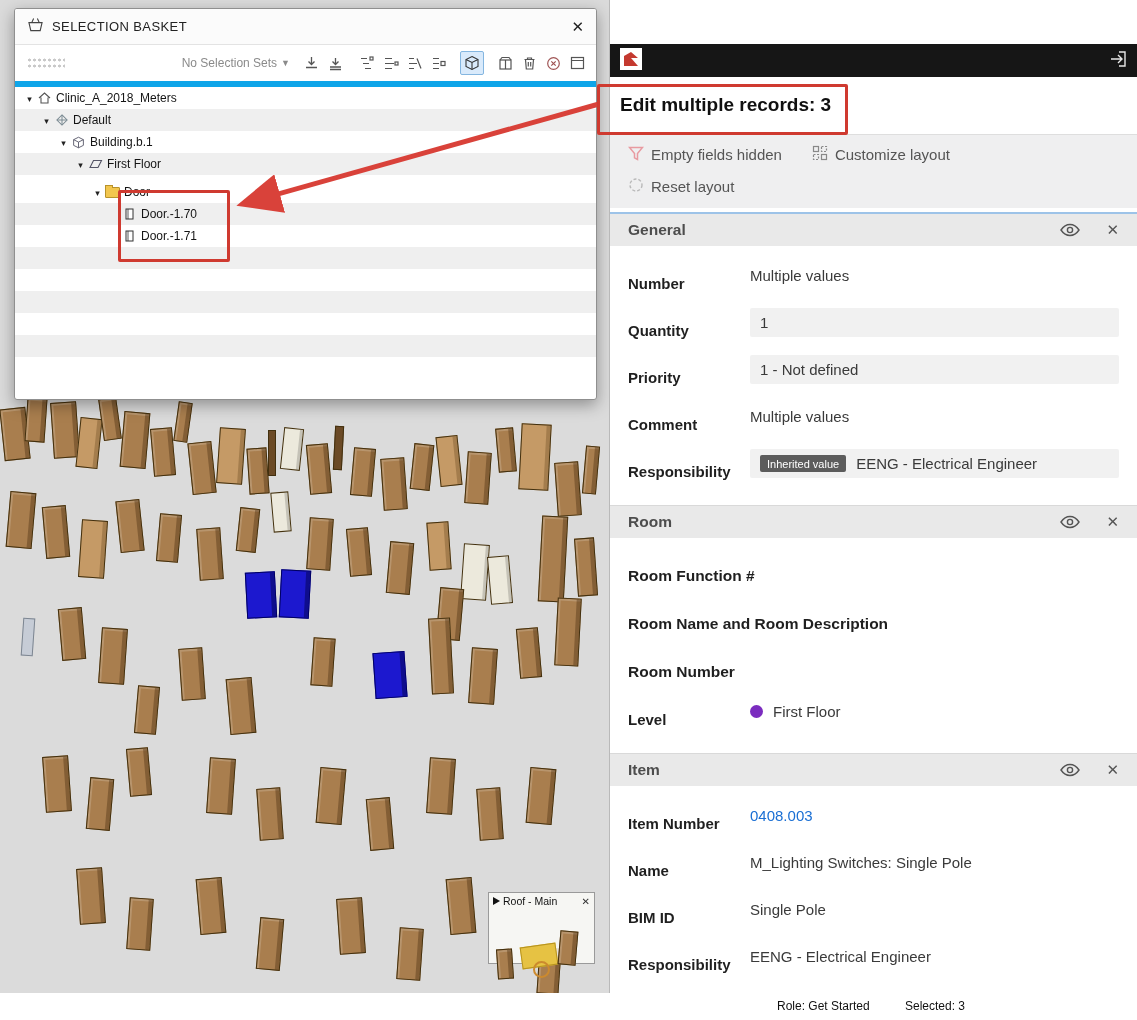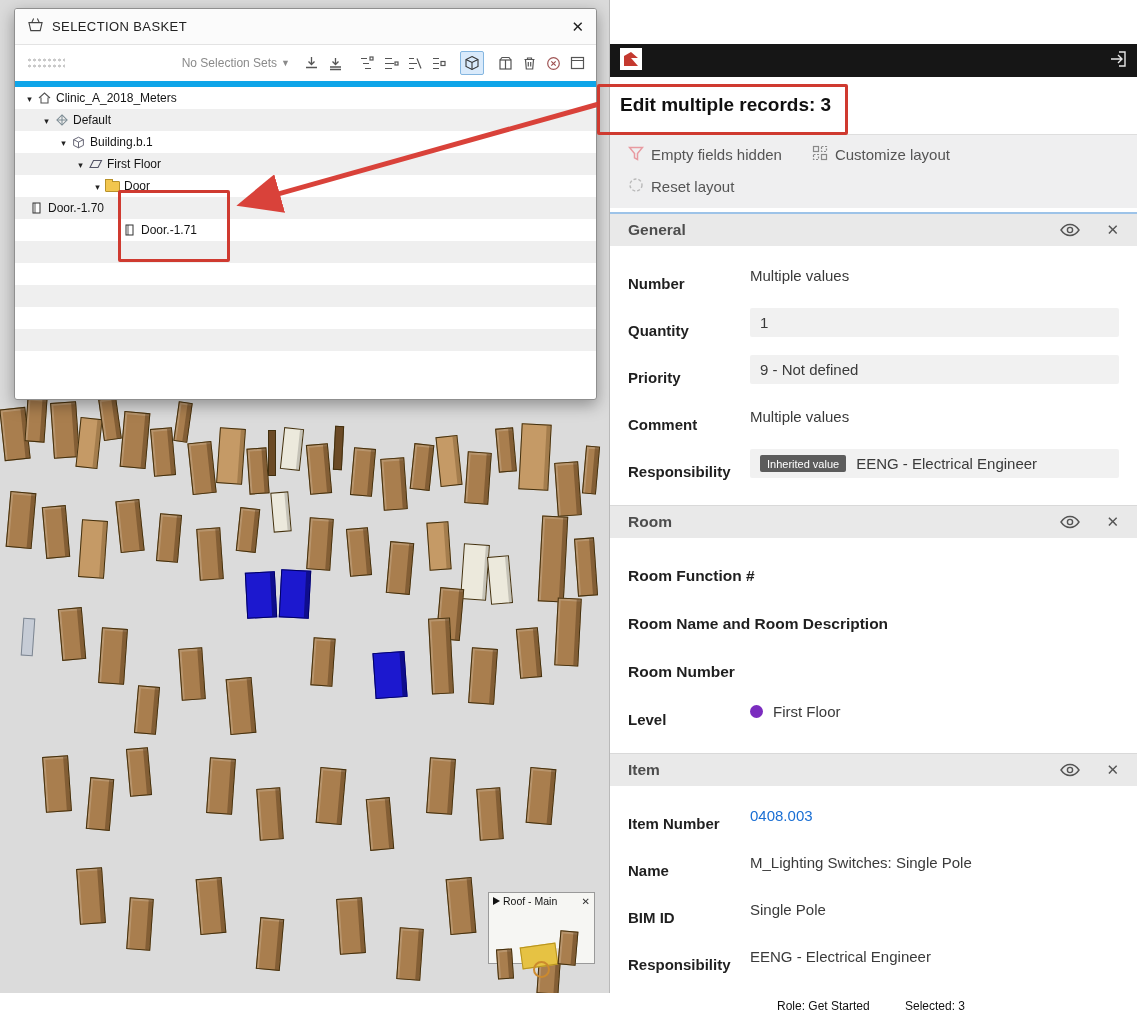--- a/index.html
+++ b/index.html
@@ -286,28 +286,28 @@
         </div>
         <div class="trow" style="padding-left: 59px;">
           <span class="caret open"></span>
           <span class="ticon">
             <svg width="14" height="10" viewBox="0 0 14 10" fill="none" stroke="#556" stroke-width="1.1">
               <path d="M1 8.5 4.5 1.5h8L9 8.5z"></path>
             </svg>
           </span>
           <span>First Floor</span>
         </div>
-        <div class="trow" style="padding-left: 76px;">
+        <div class="trow" style="padding-left: 76px; margin-top: 6px;">
           <span class="caret open"></span>
           <span class="ticon">
             <span class="folder"></span>
           </span>
           <span>Door</span>
         </div>
-        <div class="trow" style="">
+        <div class="trow" style="padding-left: 93px;">
           <span class="caret"></span>
           <span class="ticon">
             <svg width="9" height="12" viewBox="0 0 9 12">
               <rect x="1" y="1" width="7" height="10" fill="#fff" stroke="#333" stroke-width="1"></rect>
               <path d="M3 1v10" stroke="#333" stroke-width="0.8"></path>
             </svg>
           </span>
           <span>Door.-1.70</span>
         </div>
         <div class="trow" style="padding-left: 93px;">
@@ -388,21 +388,21 @@
             </div>
             <div class="frow">
               <span class="flabel">Quantity</span>
               <div class="finput">
                 <span>1</span>
               </div>
             </div>
             <div class="frow">
               <span class="flabel">Priority</span>
               <div class="finput">
-                <span>9 - Not defined</span>
+                <span>1 - Not defined</span>
               </div>
             </div>
             <div class="frow">
               <span class="flabel">Comment</span>
               <span class="fval">Multiple values</span>
             </div>
             <div class="frow">
               <span class="flabel">Responsibility</span>
               <div class="finput">
                 <span class="badge">Inherited value</span>

